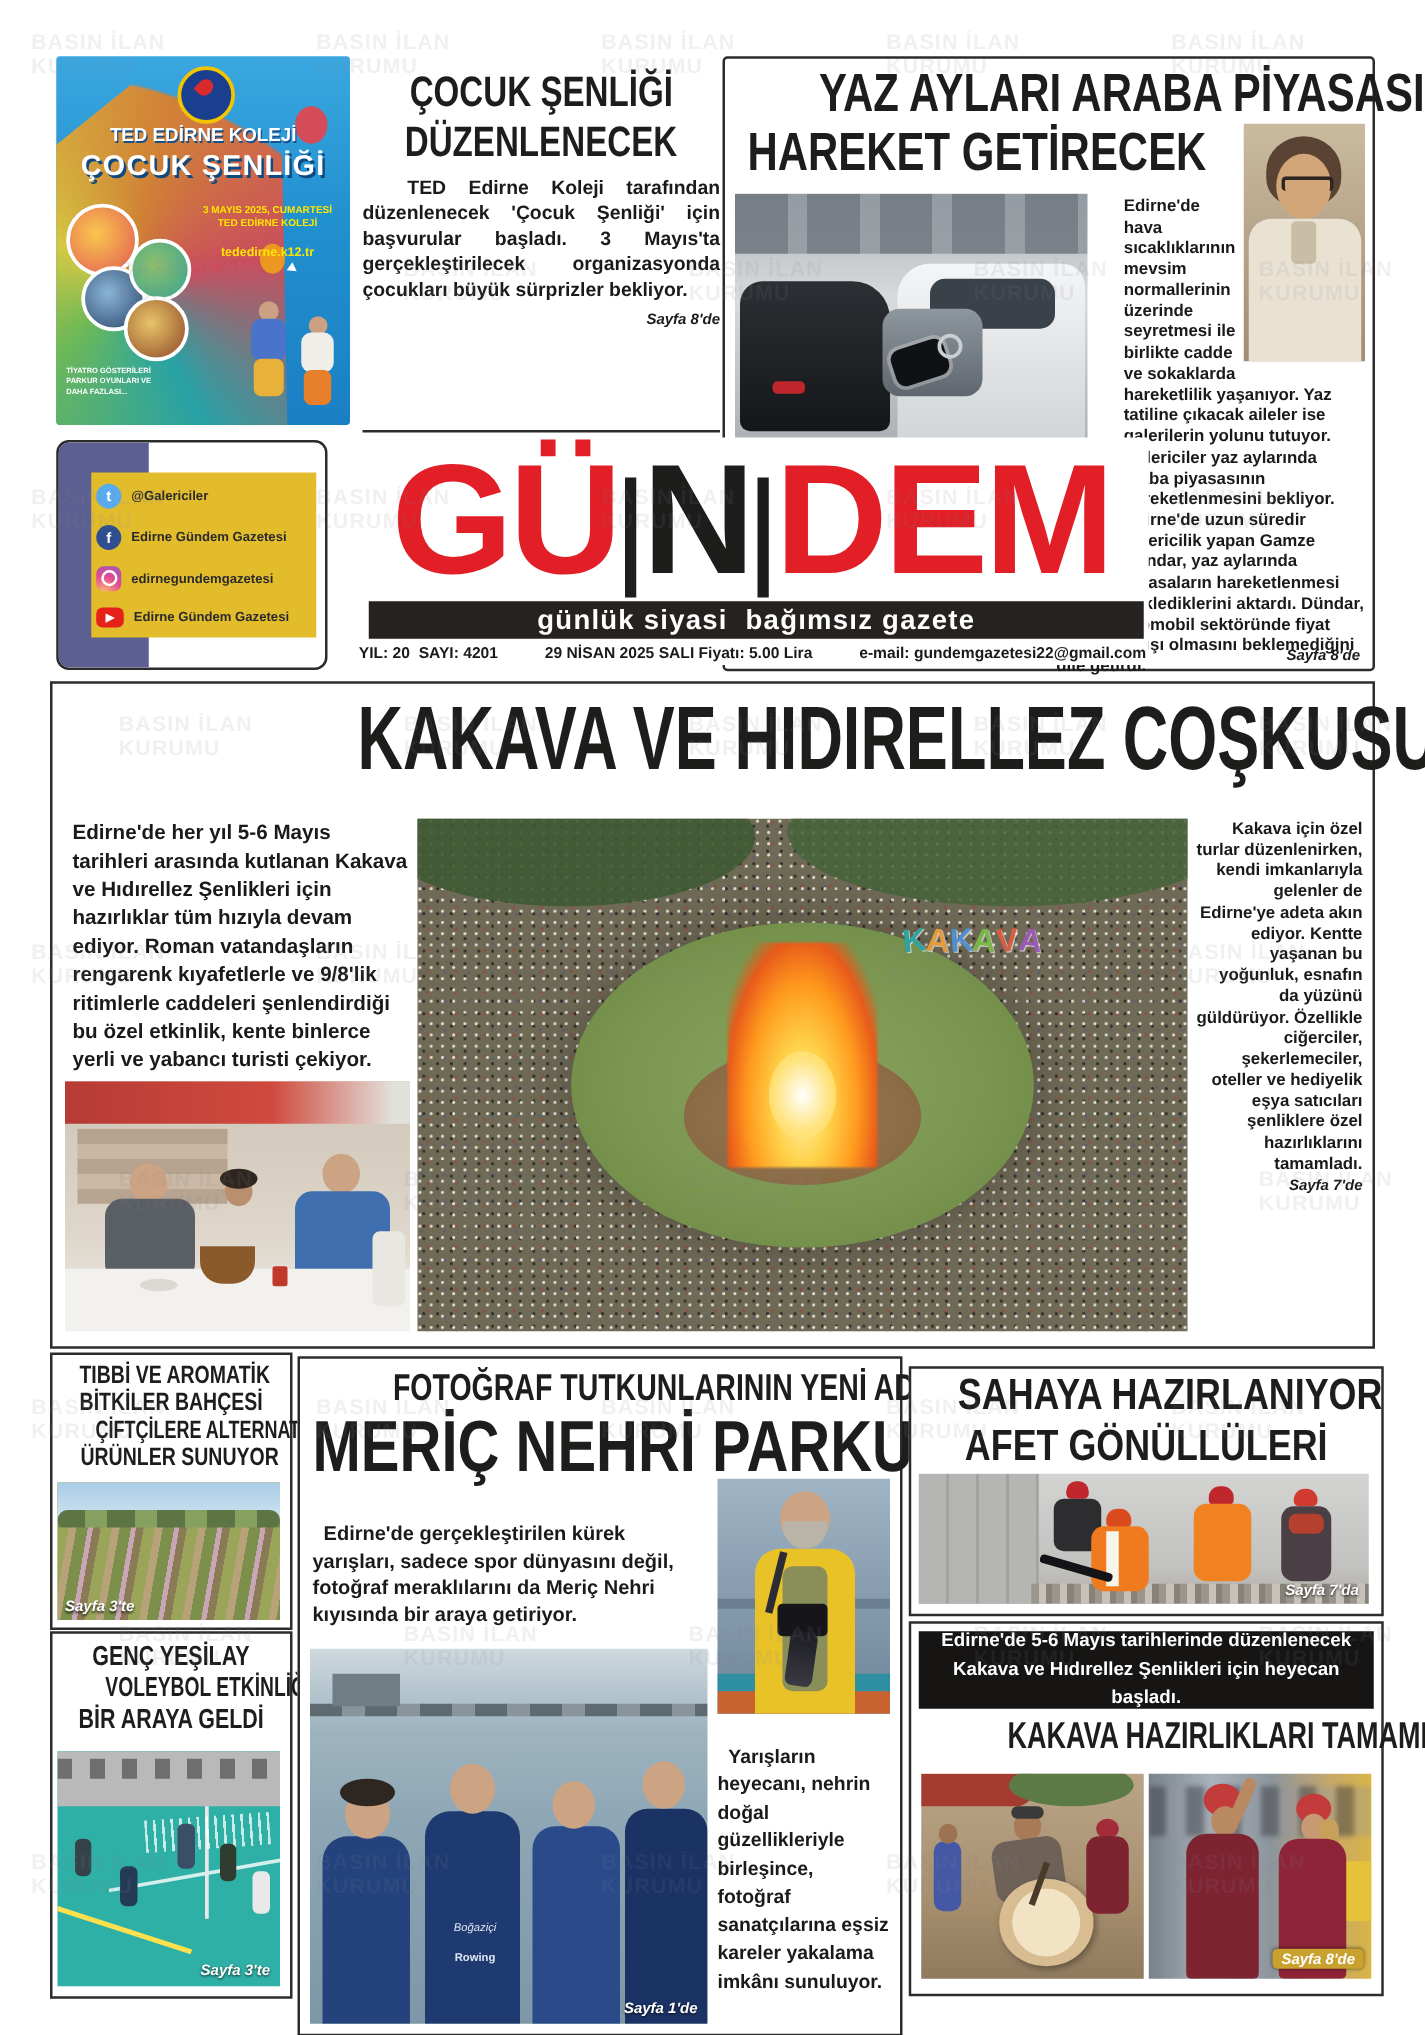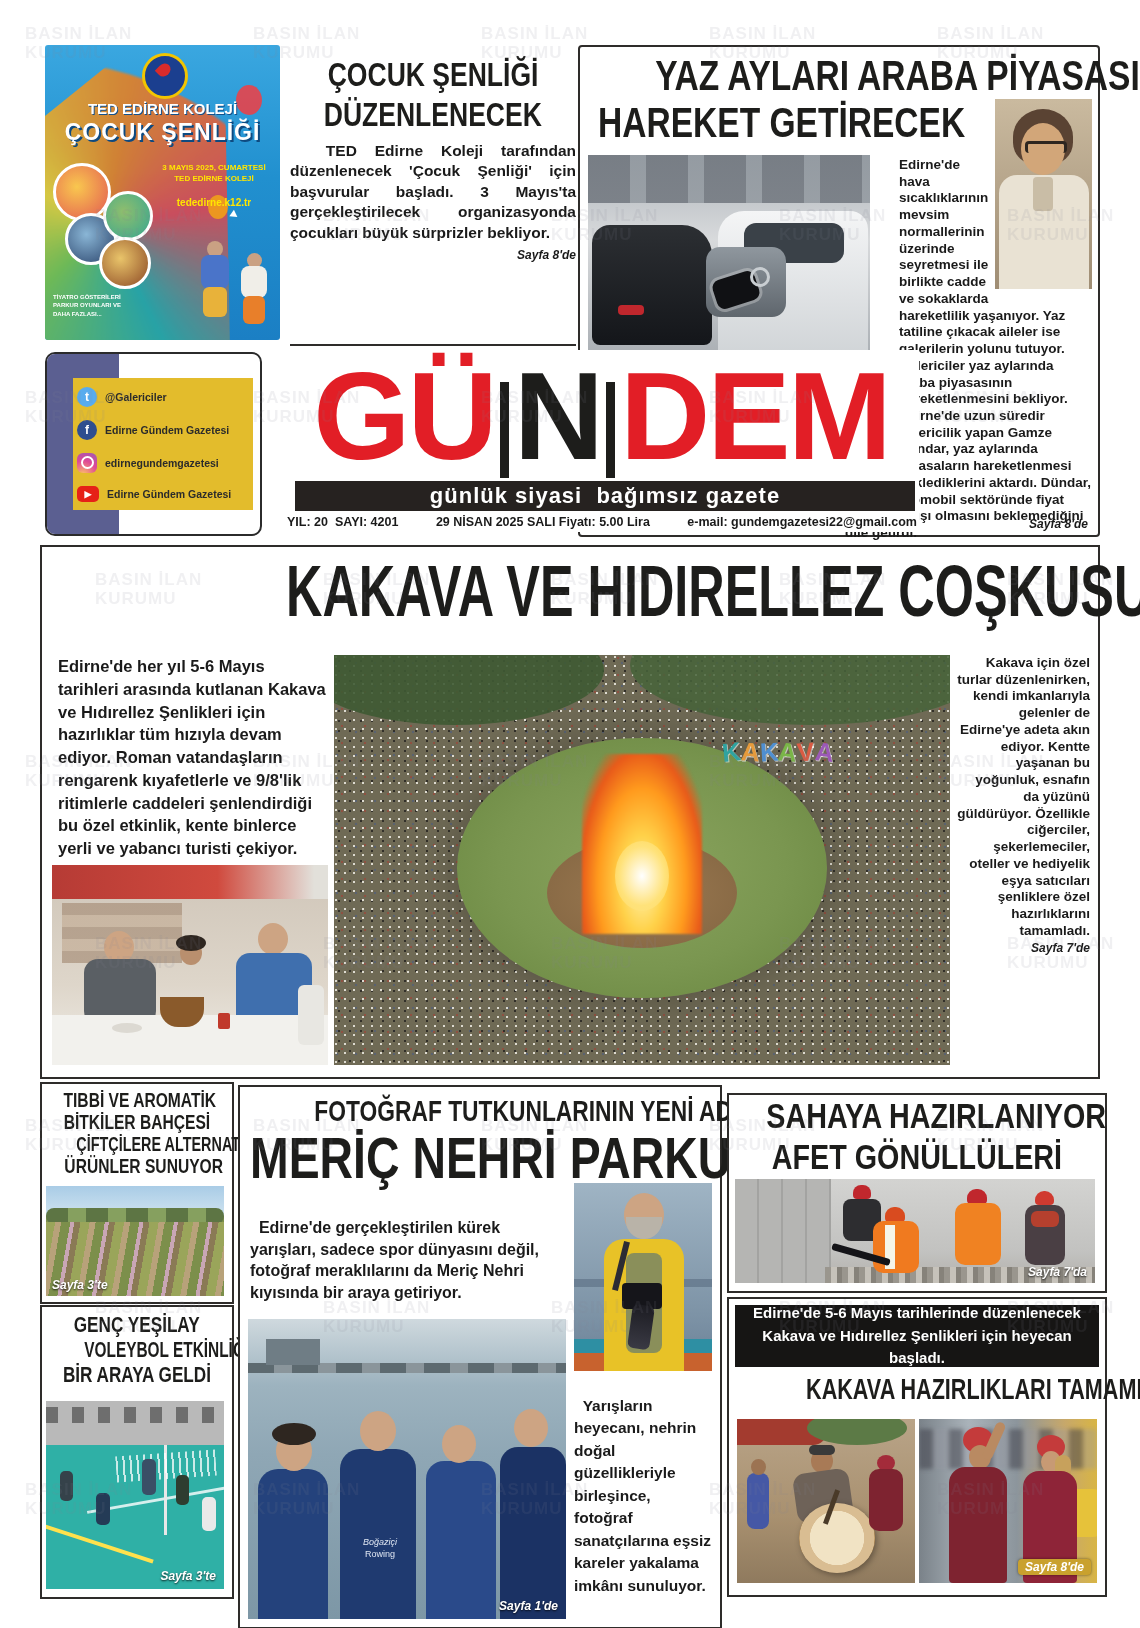--- a/index.html
+++ b/index.html
@@ -278,21 +278,21 @@
       <div class="shape figure-head" style="left:28px;top:112px;width:36px;height:40px;"></div>
       <div class="shape" style="left:24px;top:104px;width:44px;height:22px;border-radius:50%;background:#2e2620;"></div>
       <div class="shape" style="left:92px;top:130px;width:76px;height:170px;border-radius:20px 20px 0 0;background:#1f3a70;"></div>
       <div class="shape figure-head" style="left:112px;top:92px;width:36px;height:40px;"></div>
       <div class="shape" style="left:178px;top:142px;width:70px;height:158px;border-radius:18px 18px 0 0;background:#2a4a8a;"></div>
       <div class="shape figure-head" style="left:194px;top:106px;width:34px;height:38px;"></div>
       <div class="shape" style="left:252px;top:128px;width:66px;height:172px;border-radius:18px 18px 0 0;background:#1b3264;"></div>
       <div class="shape figure-head" style="left:266px;top:90px;width:34px;height:38px;"></div>
       <div class="abs" style="left:104px;top:218px;color:#dfe6f2;font-size:9px;text-align:center;width:56px;line-height:1.3;">
         <div style="font-style:italic;">Boğaziçi</div>
-        <div style="font-weight:400;">Rowing</div>
+        <div style="font-weight:700;margin-top:12px;">Rowing</div>
       </div>
       <div class="pref-ov" style="right:8px;bottom:6px;">Sayfa 1'de</div>
     </div>
 
     <div class="body-t" style="position:absolute;left:334px;top:308px;width:138px;font-size:15.5px;line-height:1.45;text-align:left;white-space:pre-wrap;">  Yarışların heyecanı, nehrin doğal güzellikleriyle birleşince, fotoğraf sanatçılarına eşsiz kareler yakalama imkânı sunuluyor.</div>
   </div>
 
   <div class="abs box" style="left:727px;top:1093px;width:376px;height:196px;">
     <div class="hl" style="text-align:center;font-size:35px;margin-top:4px;"><span class="sx" style="--sx:.82">SAHAYA HAZIRLANIYOR</span></div>
     <div class="hl" style="text-align:center;font-size:35px;margin-top:8px;"><span class="sx" style="--sx:.82">AFET GÖNÜLLÜLERİ</span></div>

